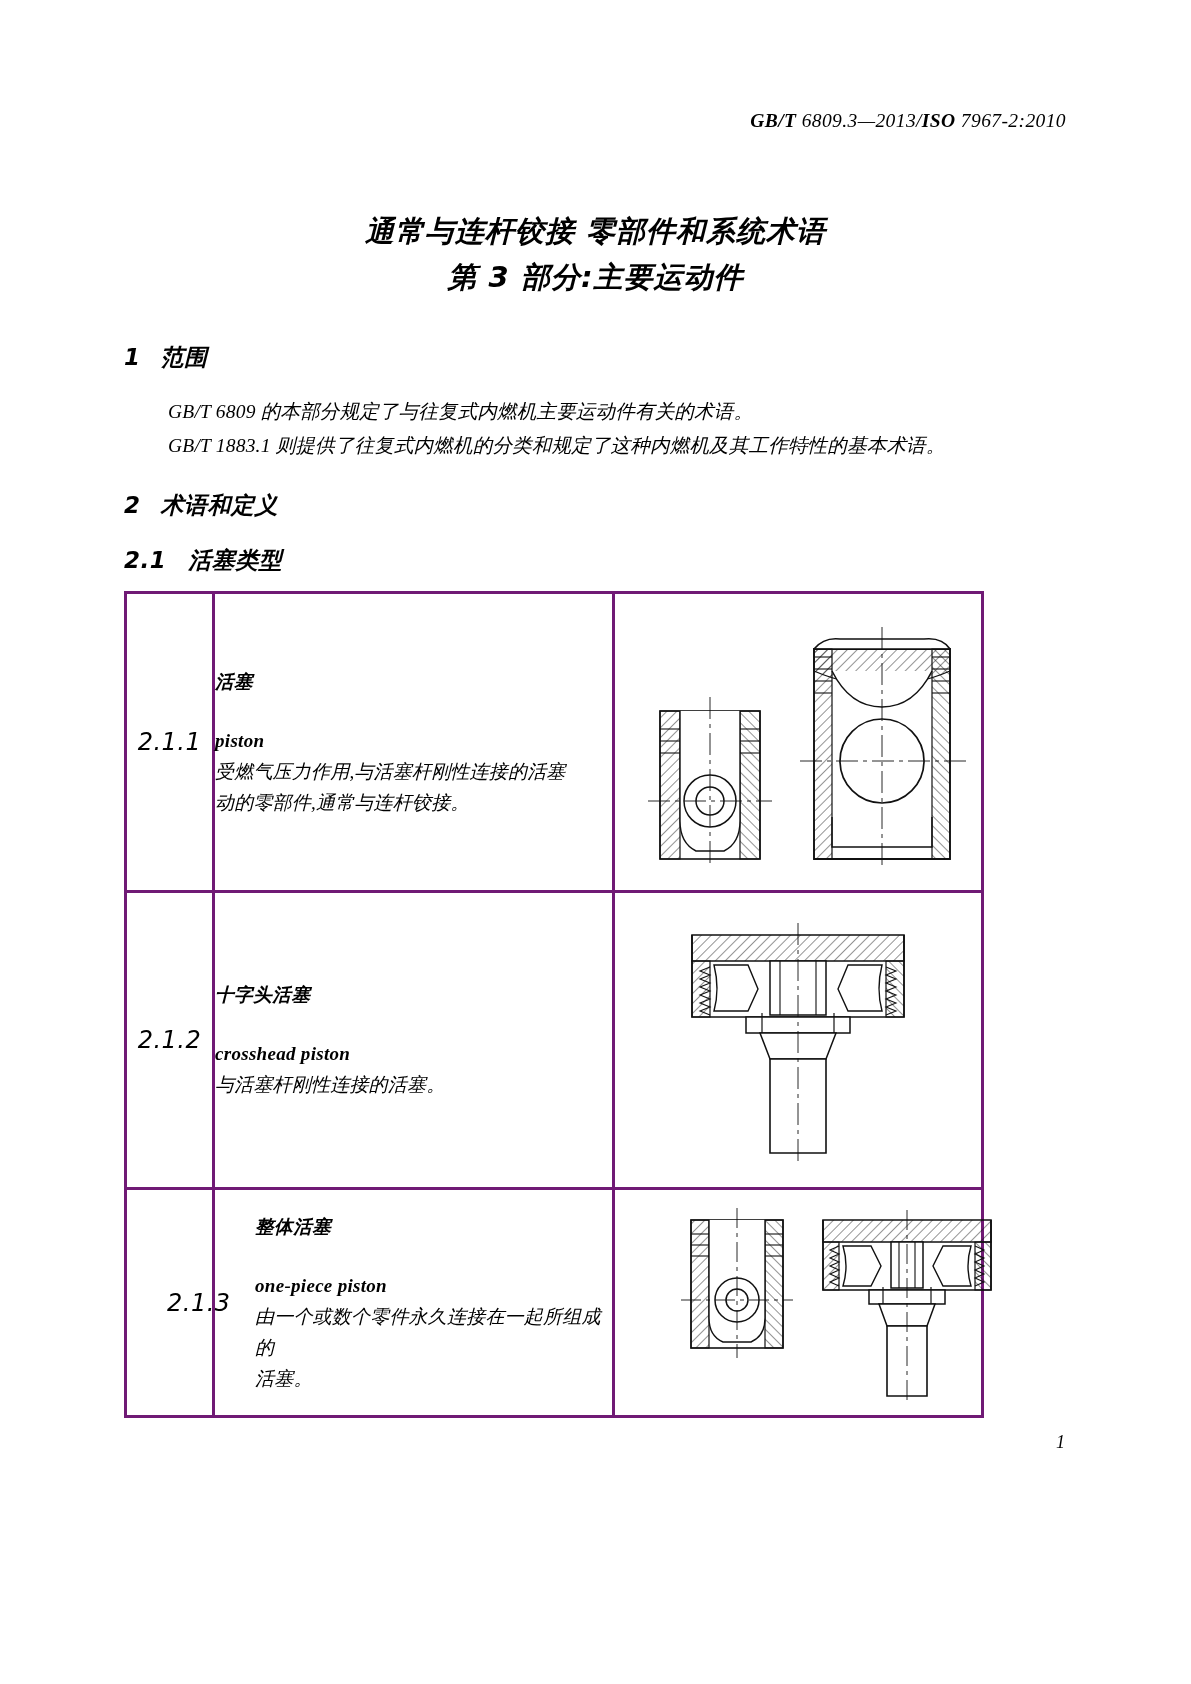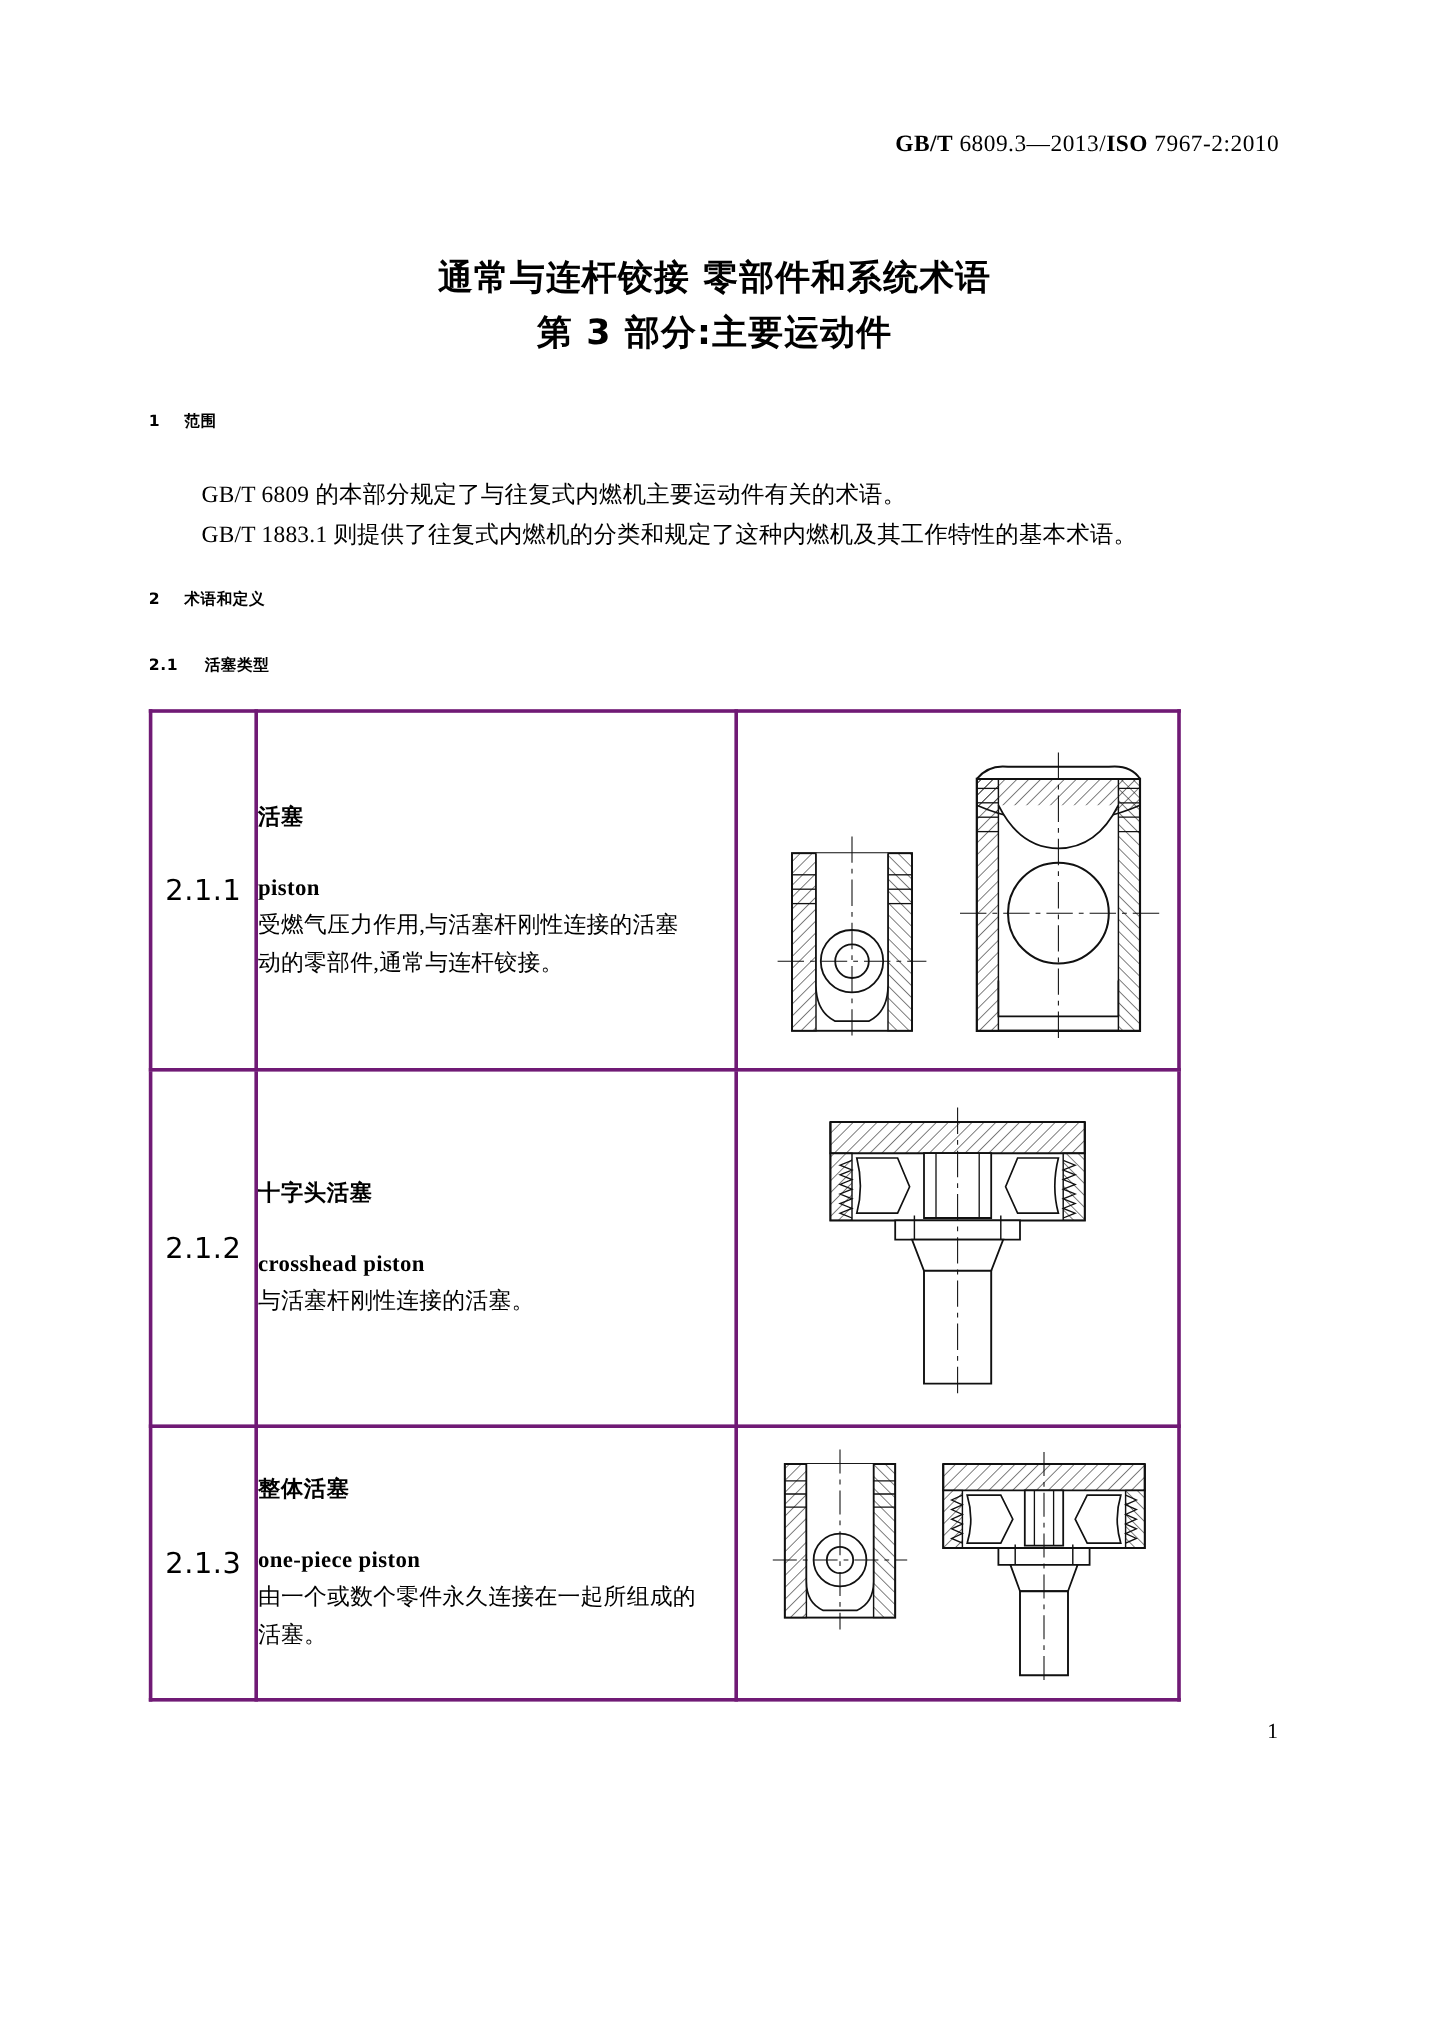--- a/index.html
+++ b/index.html
@@ -14,20 +14,21 @@
     font-family: "Liberation Serif", "DejaVu Serif", serif;
     color: #000000;
     -webkit-font-smoothing: antialiased;
   }
   .page {
     position: absolute;
     left: 0; top: 0;
     width: 1191px;
     height: 1684px;
     overflow: hidden;
+    font-style: italic;
   }
 
   
   .header {
     position: absolute;
     top: 110px;
     right: 125px;
     font-family: "Liberation Serif", "DejaVu Serif", serif;
     font-size: 19.5px;
     letter-spacing: 0.4px;
@@ -49,21 +50,21 @@
     letter-spacing: 1px;
   }
   .title-line2 { letter-spacing: 1px; }
 
   
   .sec-h {
     position: absolute;
     left: 124px;
     font-family: "DejaVu Sans", "Liberation Sans", sans-serif;
     font-weight: bold;
-    font-size: 13px;
+    font-size: 23px;
     letter-spacing: 0.5px;
     white-space: nowrap;
   }
   .sec-h .num { font-weight: bold; margin-right: 20px; }
   #sec1 { top: 342px; }
   #sec2 { top: 490px; }
   #sec21 { top: 545px; }
   #sec21 .num { margin-right: 22px; text-align: right; }
 
   
@@ -93,21 +94,21 @@
     border: 3px solid #701a75;
     vertical-align: middle;
     padding: 0;
   }
   .col-num  { width: 88px; }
   .col-term { width: 400px; }
   .col-fig  { width: 369px; }
 
   .row1 td { height: 296px; }
   .row2 td { height: 294px; }
-  .row3 td { height: 225px; }
+  .row3 td { height: 225px; padding-left: 40px; }
 
   .cell-num {
     text-align: center;
     font-family: "DejaVu Sans", "Liberation Sans", sans-serif;
     font-size: 24px;
     letter-spacing: 0.5px;
   }
   .cell-term {
     padding: 0 14px 0 22px;
   }

